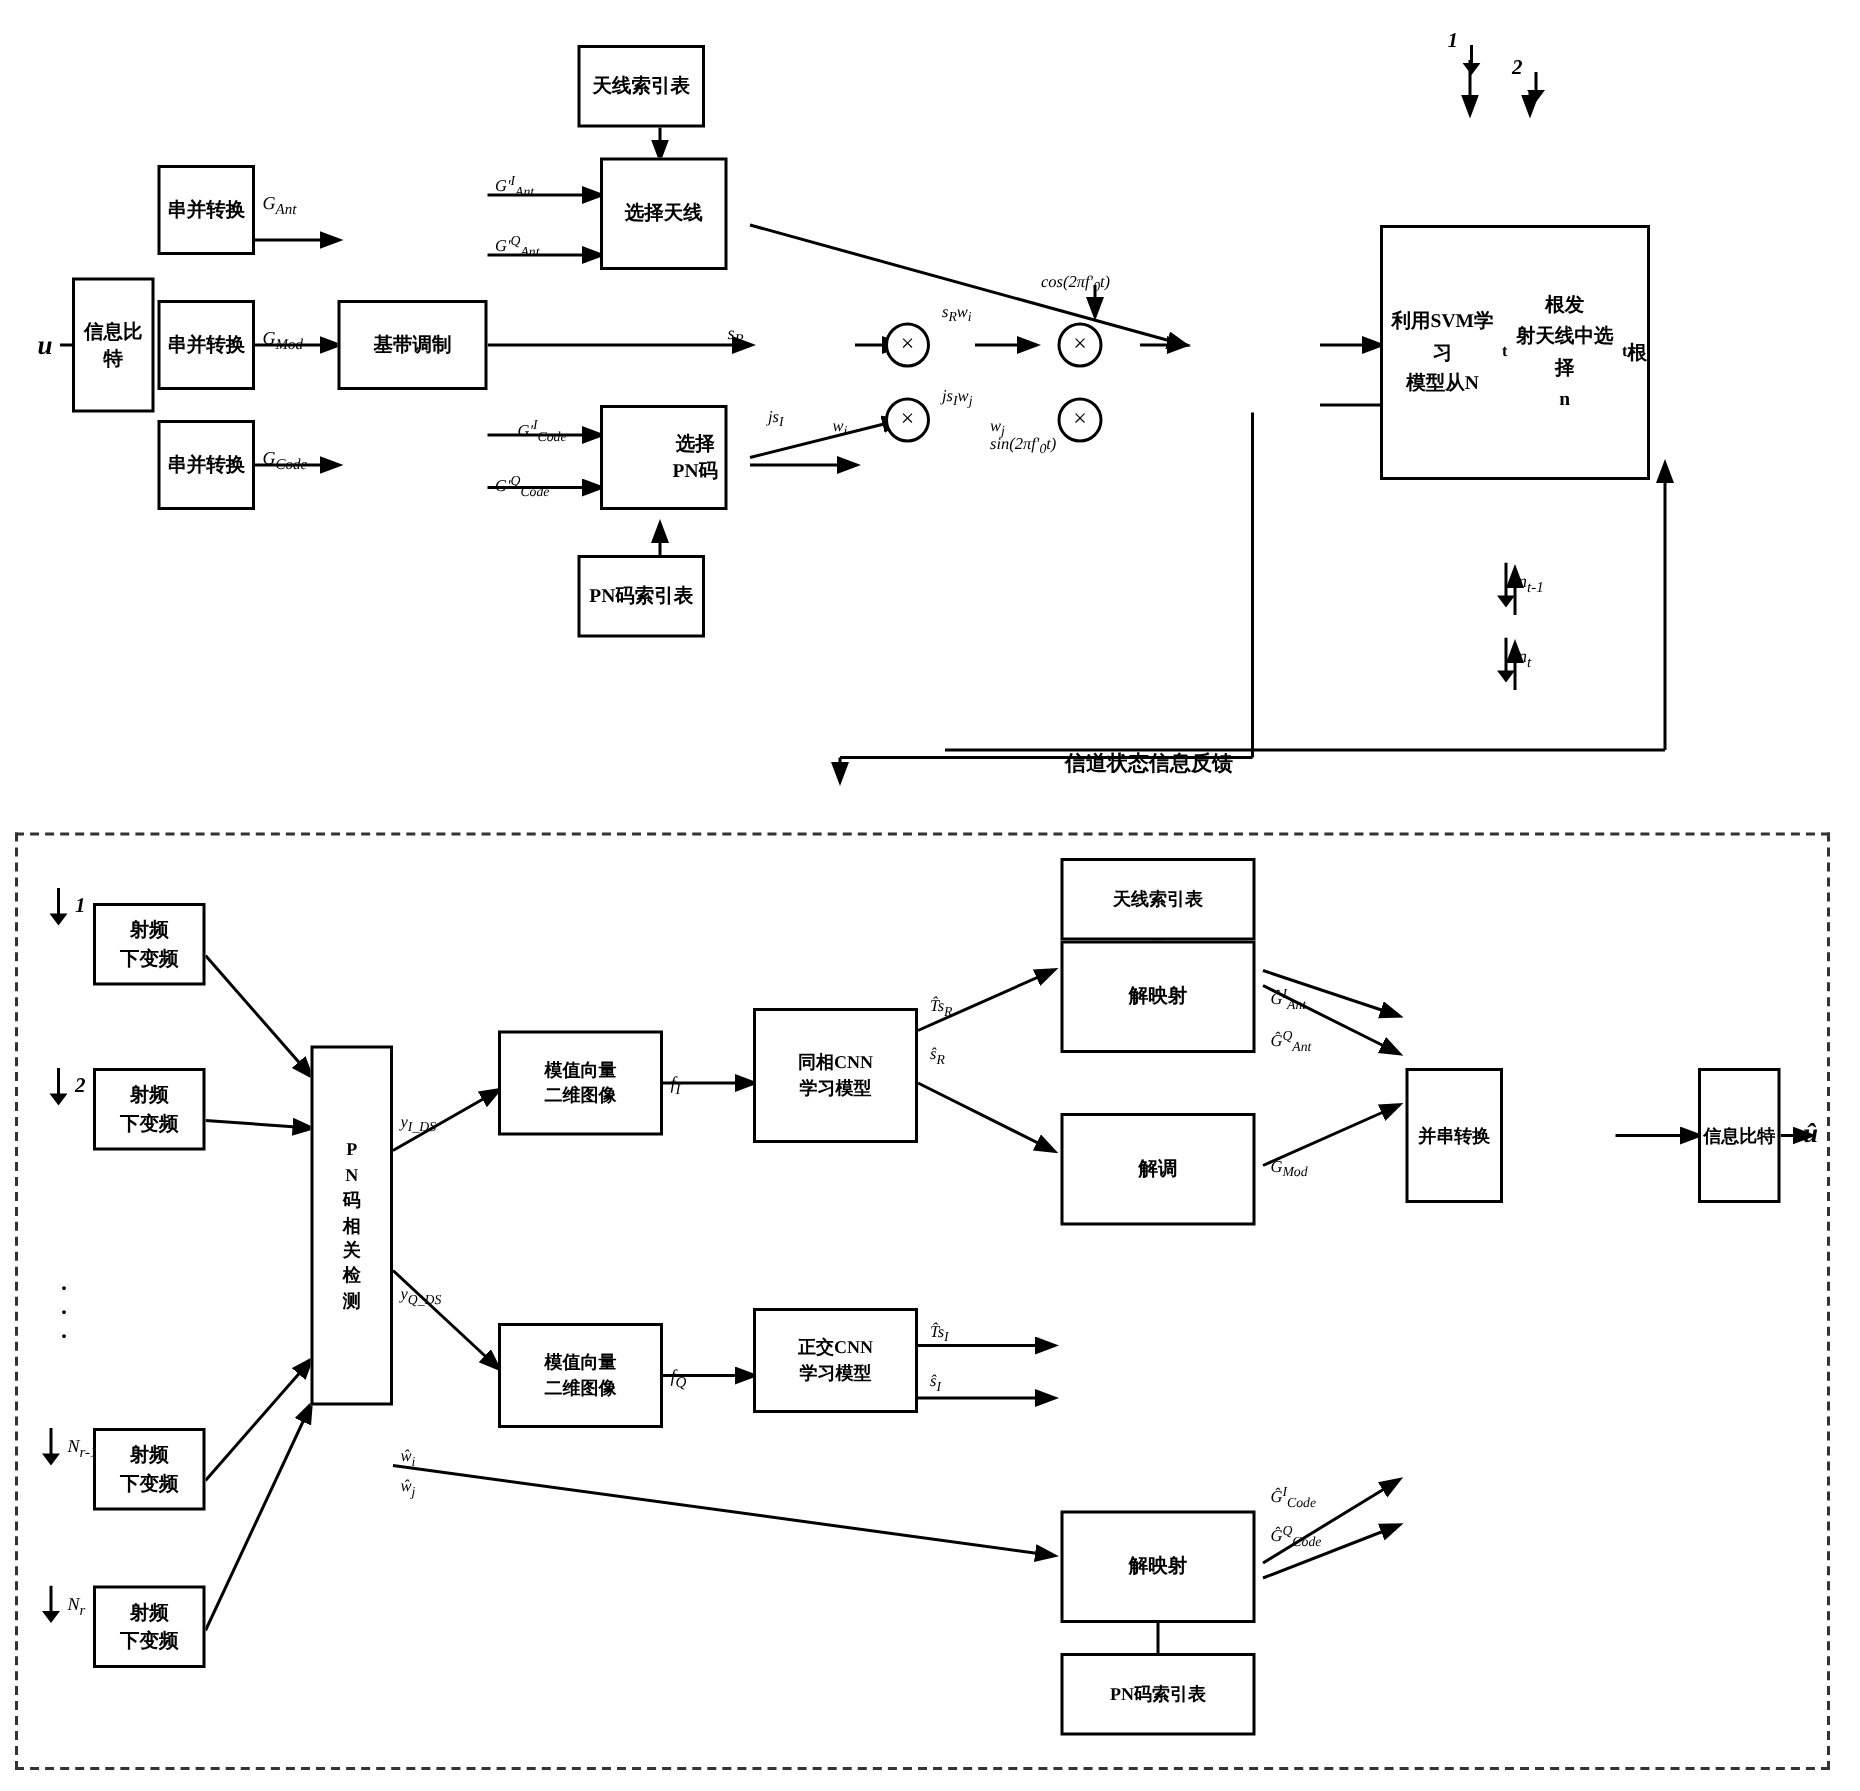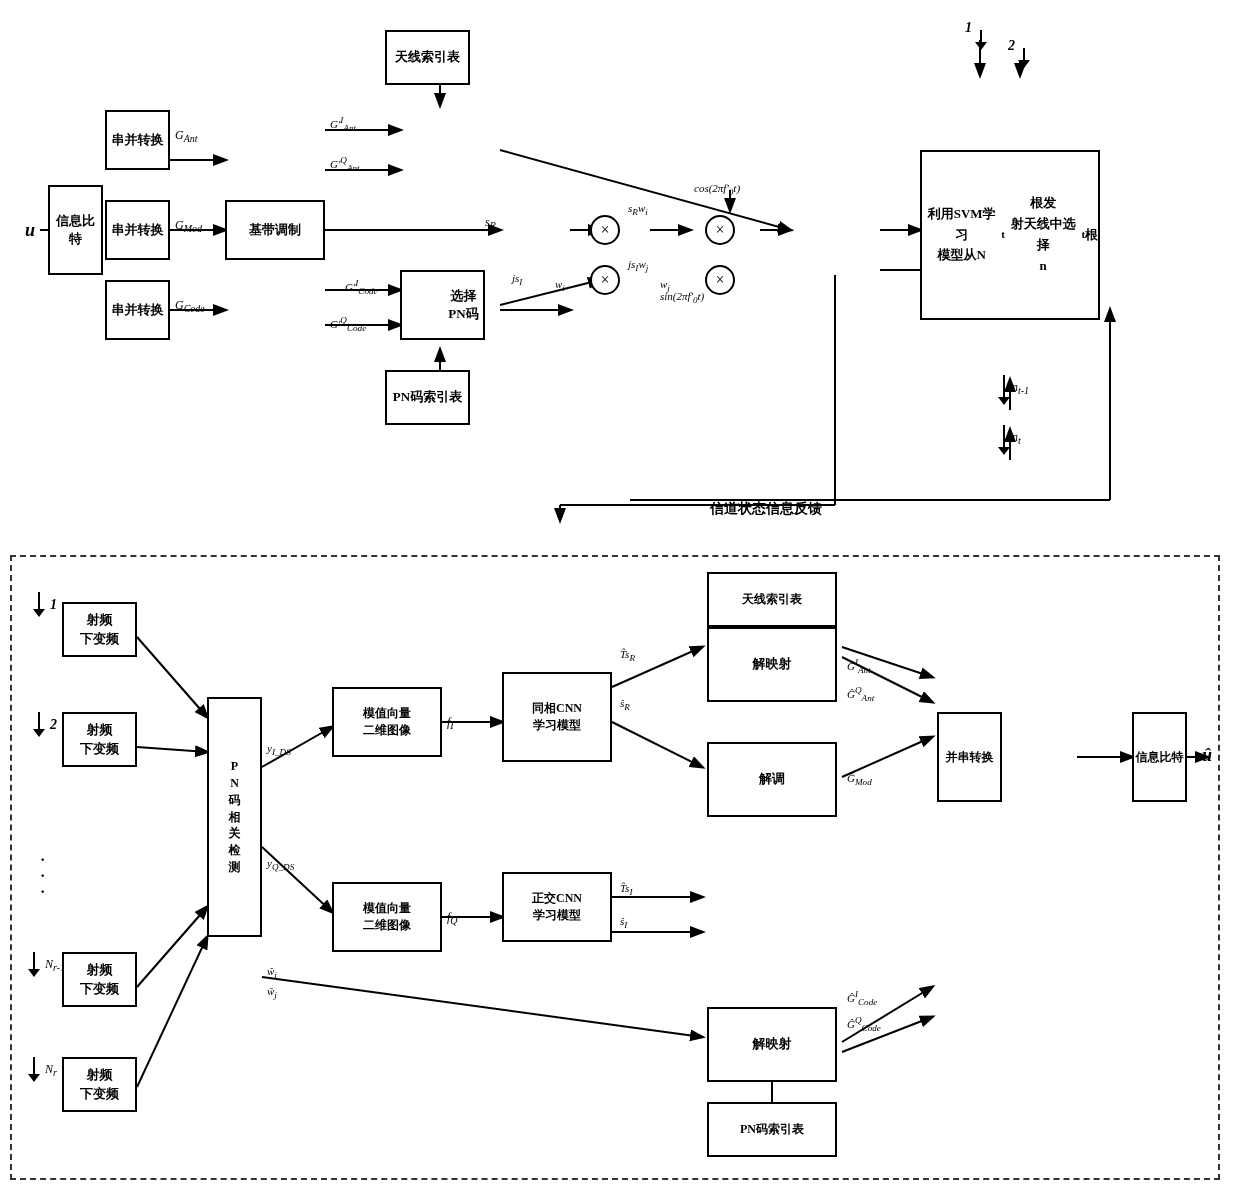--- a/index.html
+++ b/index.html
@@ -136,20 +136,21 @@
     <div class="box" style="left:95px; top:270px; width:65px; height:60px;">串并转换</div>
 
     <div class="label math" style="left:165px; top:118px;"><i>G</i><sub>Ant</sub></div>
 
     <div class="label math" style="left:165px; top:208px;"><i>G</i><sub>Mod</sub></div>
 
     <div class="label math" style="left:165px; top:288px;"><i>G</i><sub>Code</sub></div>
 
     <div class="box" style="left:375px; top:20px; width:85px; height:55px;">天线索引表</div>
 
+    <div class="box" style="left:390px; top:95px; width:85px; height:75px;">选择天线</div>
 
     <div class="label math" style="left:320px; top:105px; font-size:11px;"><i>G'</i><sup>I</sup><sub>Ant</sub></div>
 
     <div class="label math" style="left:320px; top:145px; font-size:11px;"><i>G'</i><sup>Q</sup><sub>Ant</sub></div>
 
     <div class="box" style="left:215px; top:190px; width:100px; height:60px;">基带调制</div>
 
     <div class="label math" style="left:475px; top:205px; font-size:12px;"><i>s</i><sub>R</sub></div>
 
     <div style="position:absolute; left:580px; top:205px; width:30px; height:30px; border-radius:50%; border:2px solid #000; display:flex; align-items:center; justify-content:center; background:#fff; font-size:16px;">×</div>
@@ -326,21 +327,21 @@
     <div class="label math" style="left:435px; top:158px; font-size:12px;"><i>f</i><sub>I</sub></div>
 
     <div class="box" style="left:320px; top:325px; width:110px; height:70px; font-size:12px;">模值向量<br>二维图像</div>
 
     <div class="label math" style="left:435px; top:353px; font-size:12px;"><i>f</i><sub>Q</sub></div>
 
     <div class="box" style="left:490px; top:115px; width:110px; height:90px; font-size:12px;">同相CNN<br>学习模型</div>
 
     <div class="box" style="left:490px; top:315px; width:110px; height:70px; font-size:12px;">正交CNN<br>学习模型</div>
 
-    <div class="label math" style="left:608px; top:91px; font-size:11px;"><i>T̂s</i><sub>R</sub></div>
+    <div class="label math" style="left:608px; top:108px; font-size:11px;"><i>T̂s</i><sub>R</sub></div>
     <div class="label math" style="left:608px; top:140px; font-size:11px;"><i>ŝ</i><sub>R</sub></div>
     <div class="label math" style="left:608px; top:325px; font-size:11px;"><i>T̂s</i><sub>I</sub></div>
     <div class="label math" style="left:608px; top:358px; font-size:11px;"><i>ŝ</i><sub>I</sub></div>
 
     <div class="box" style="left:695px; top:15px; width:130px; height:55px; font-size:12px;">天线索引表</div>
 
     <div class="box" style="left:695px; top:70px; width:130px; height:75px; font-size:13px;">解映射</div>
 
     <div class="box" style="left:695px; top:185px; width:130px; height:75px; font-size:13px;">解调</div>
 

